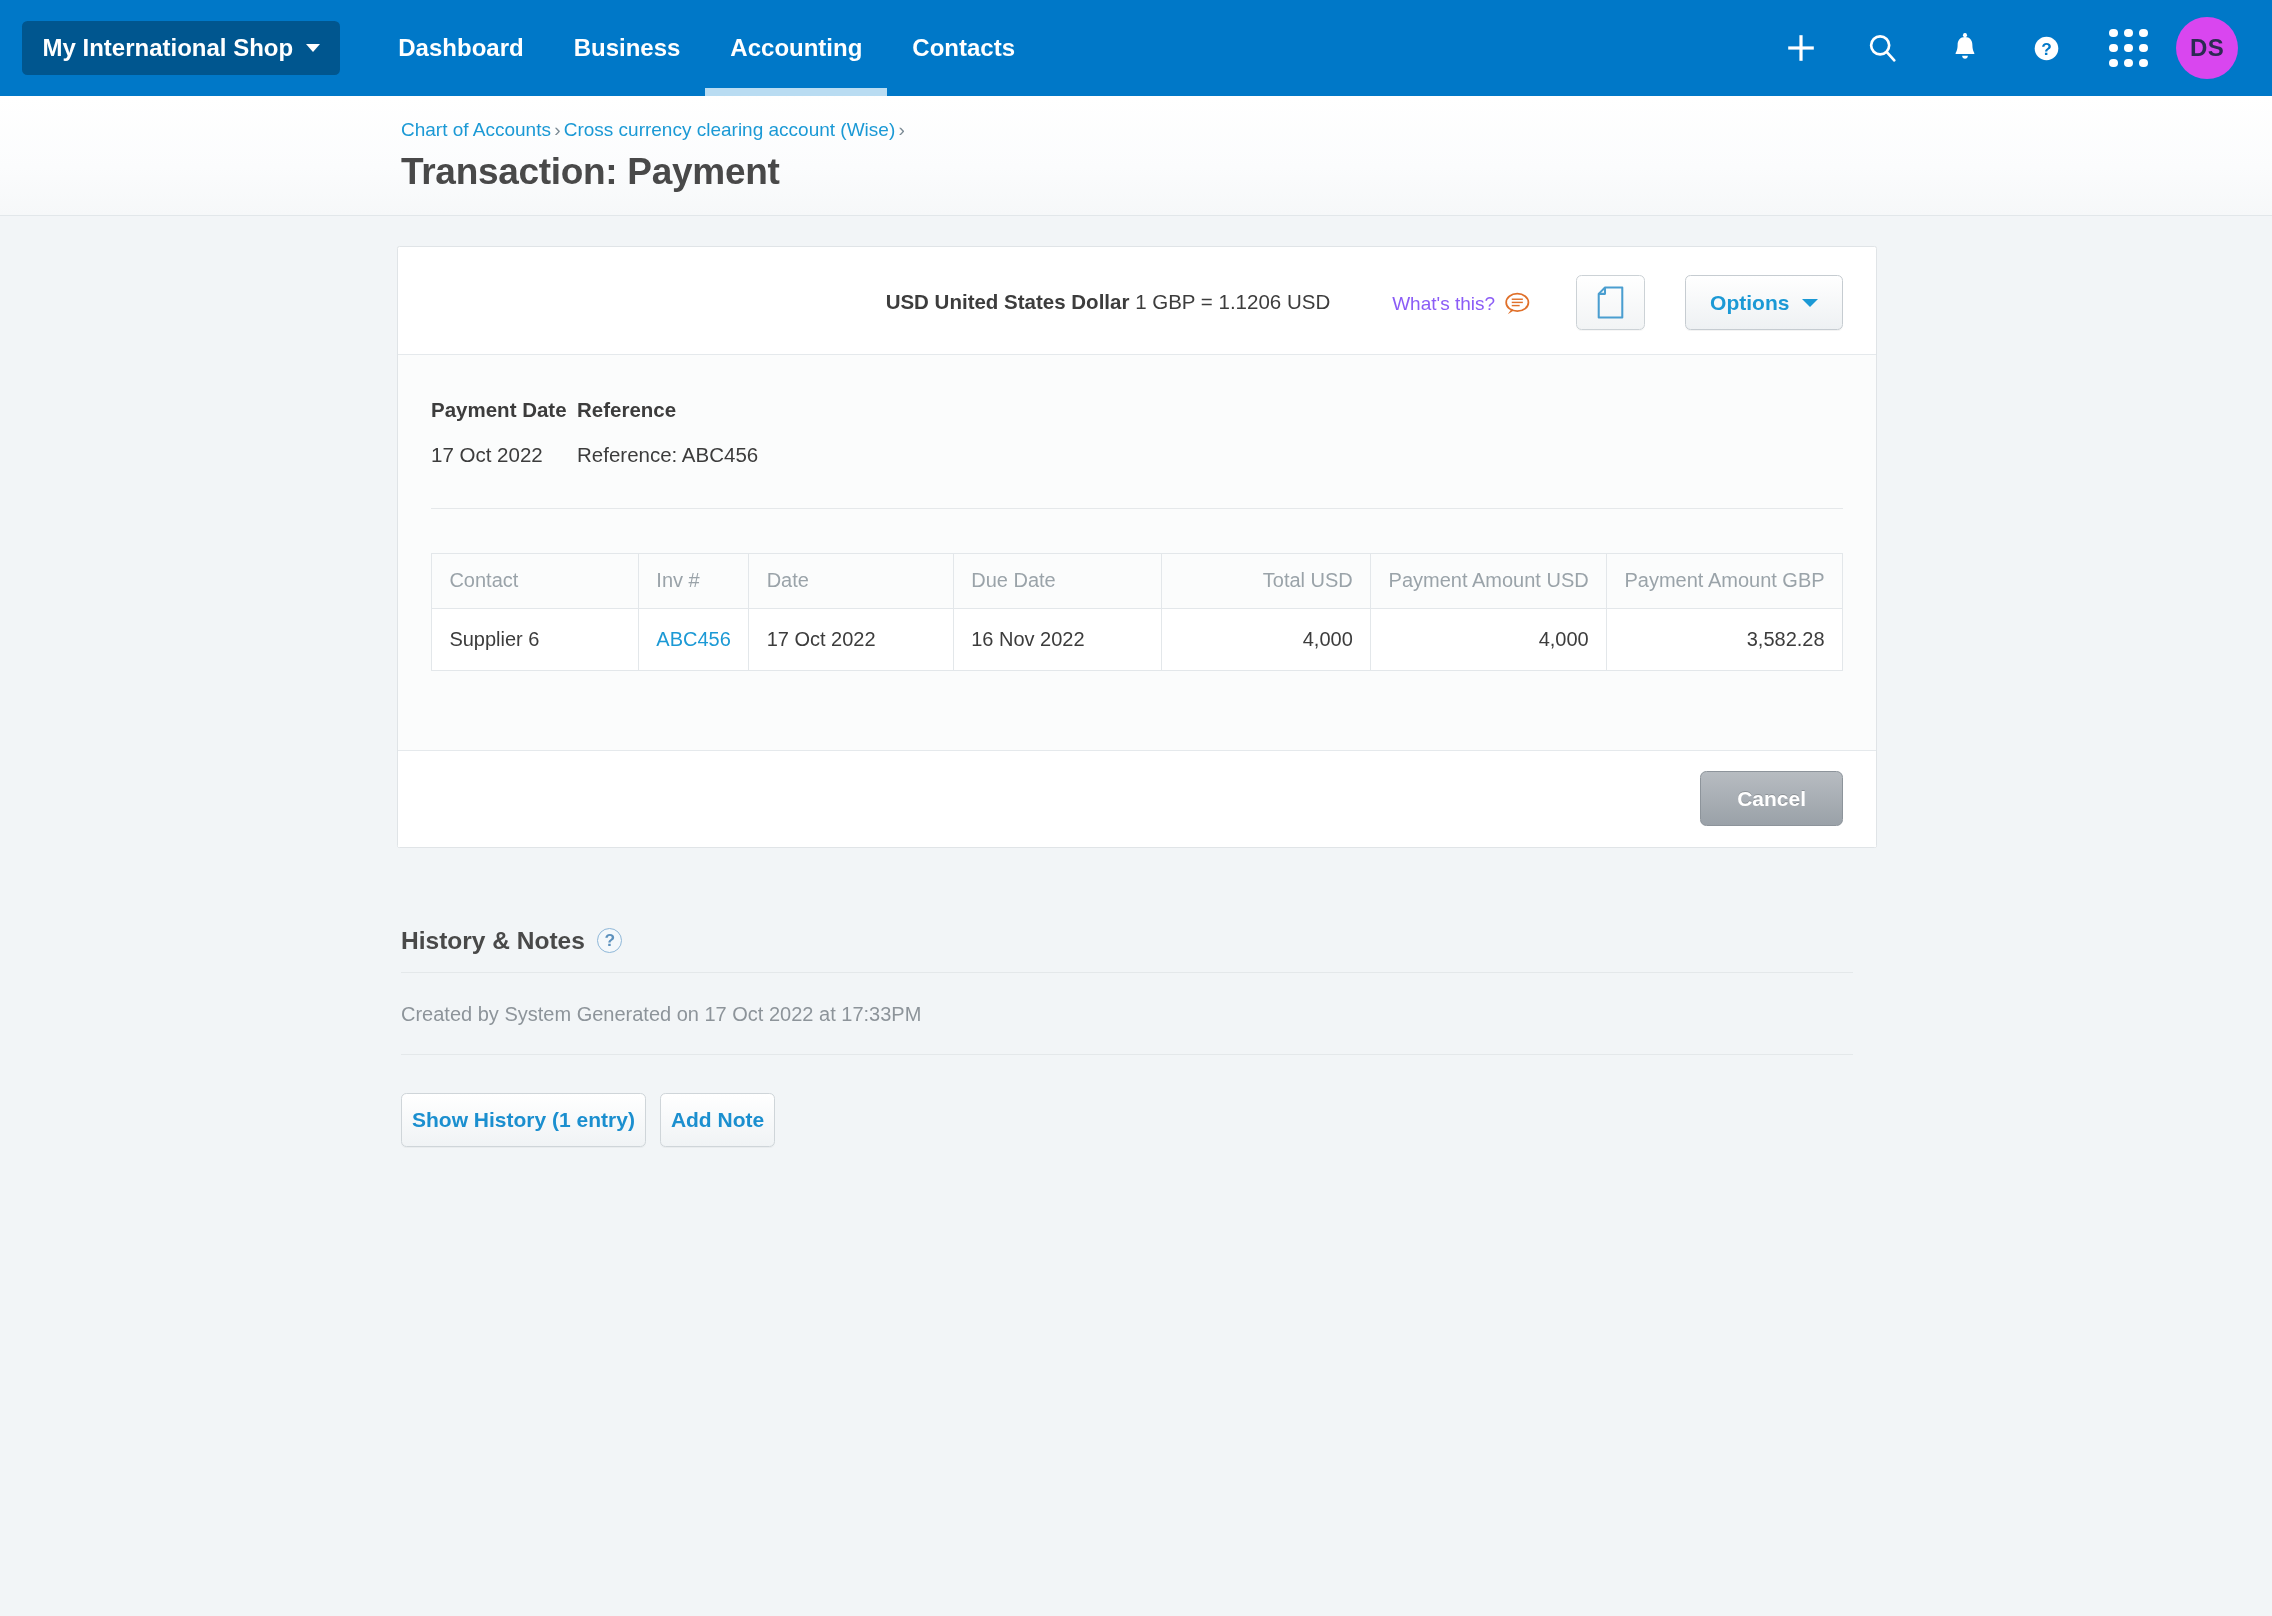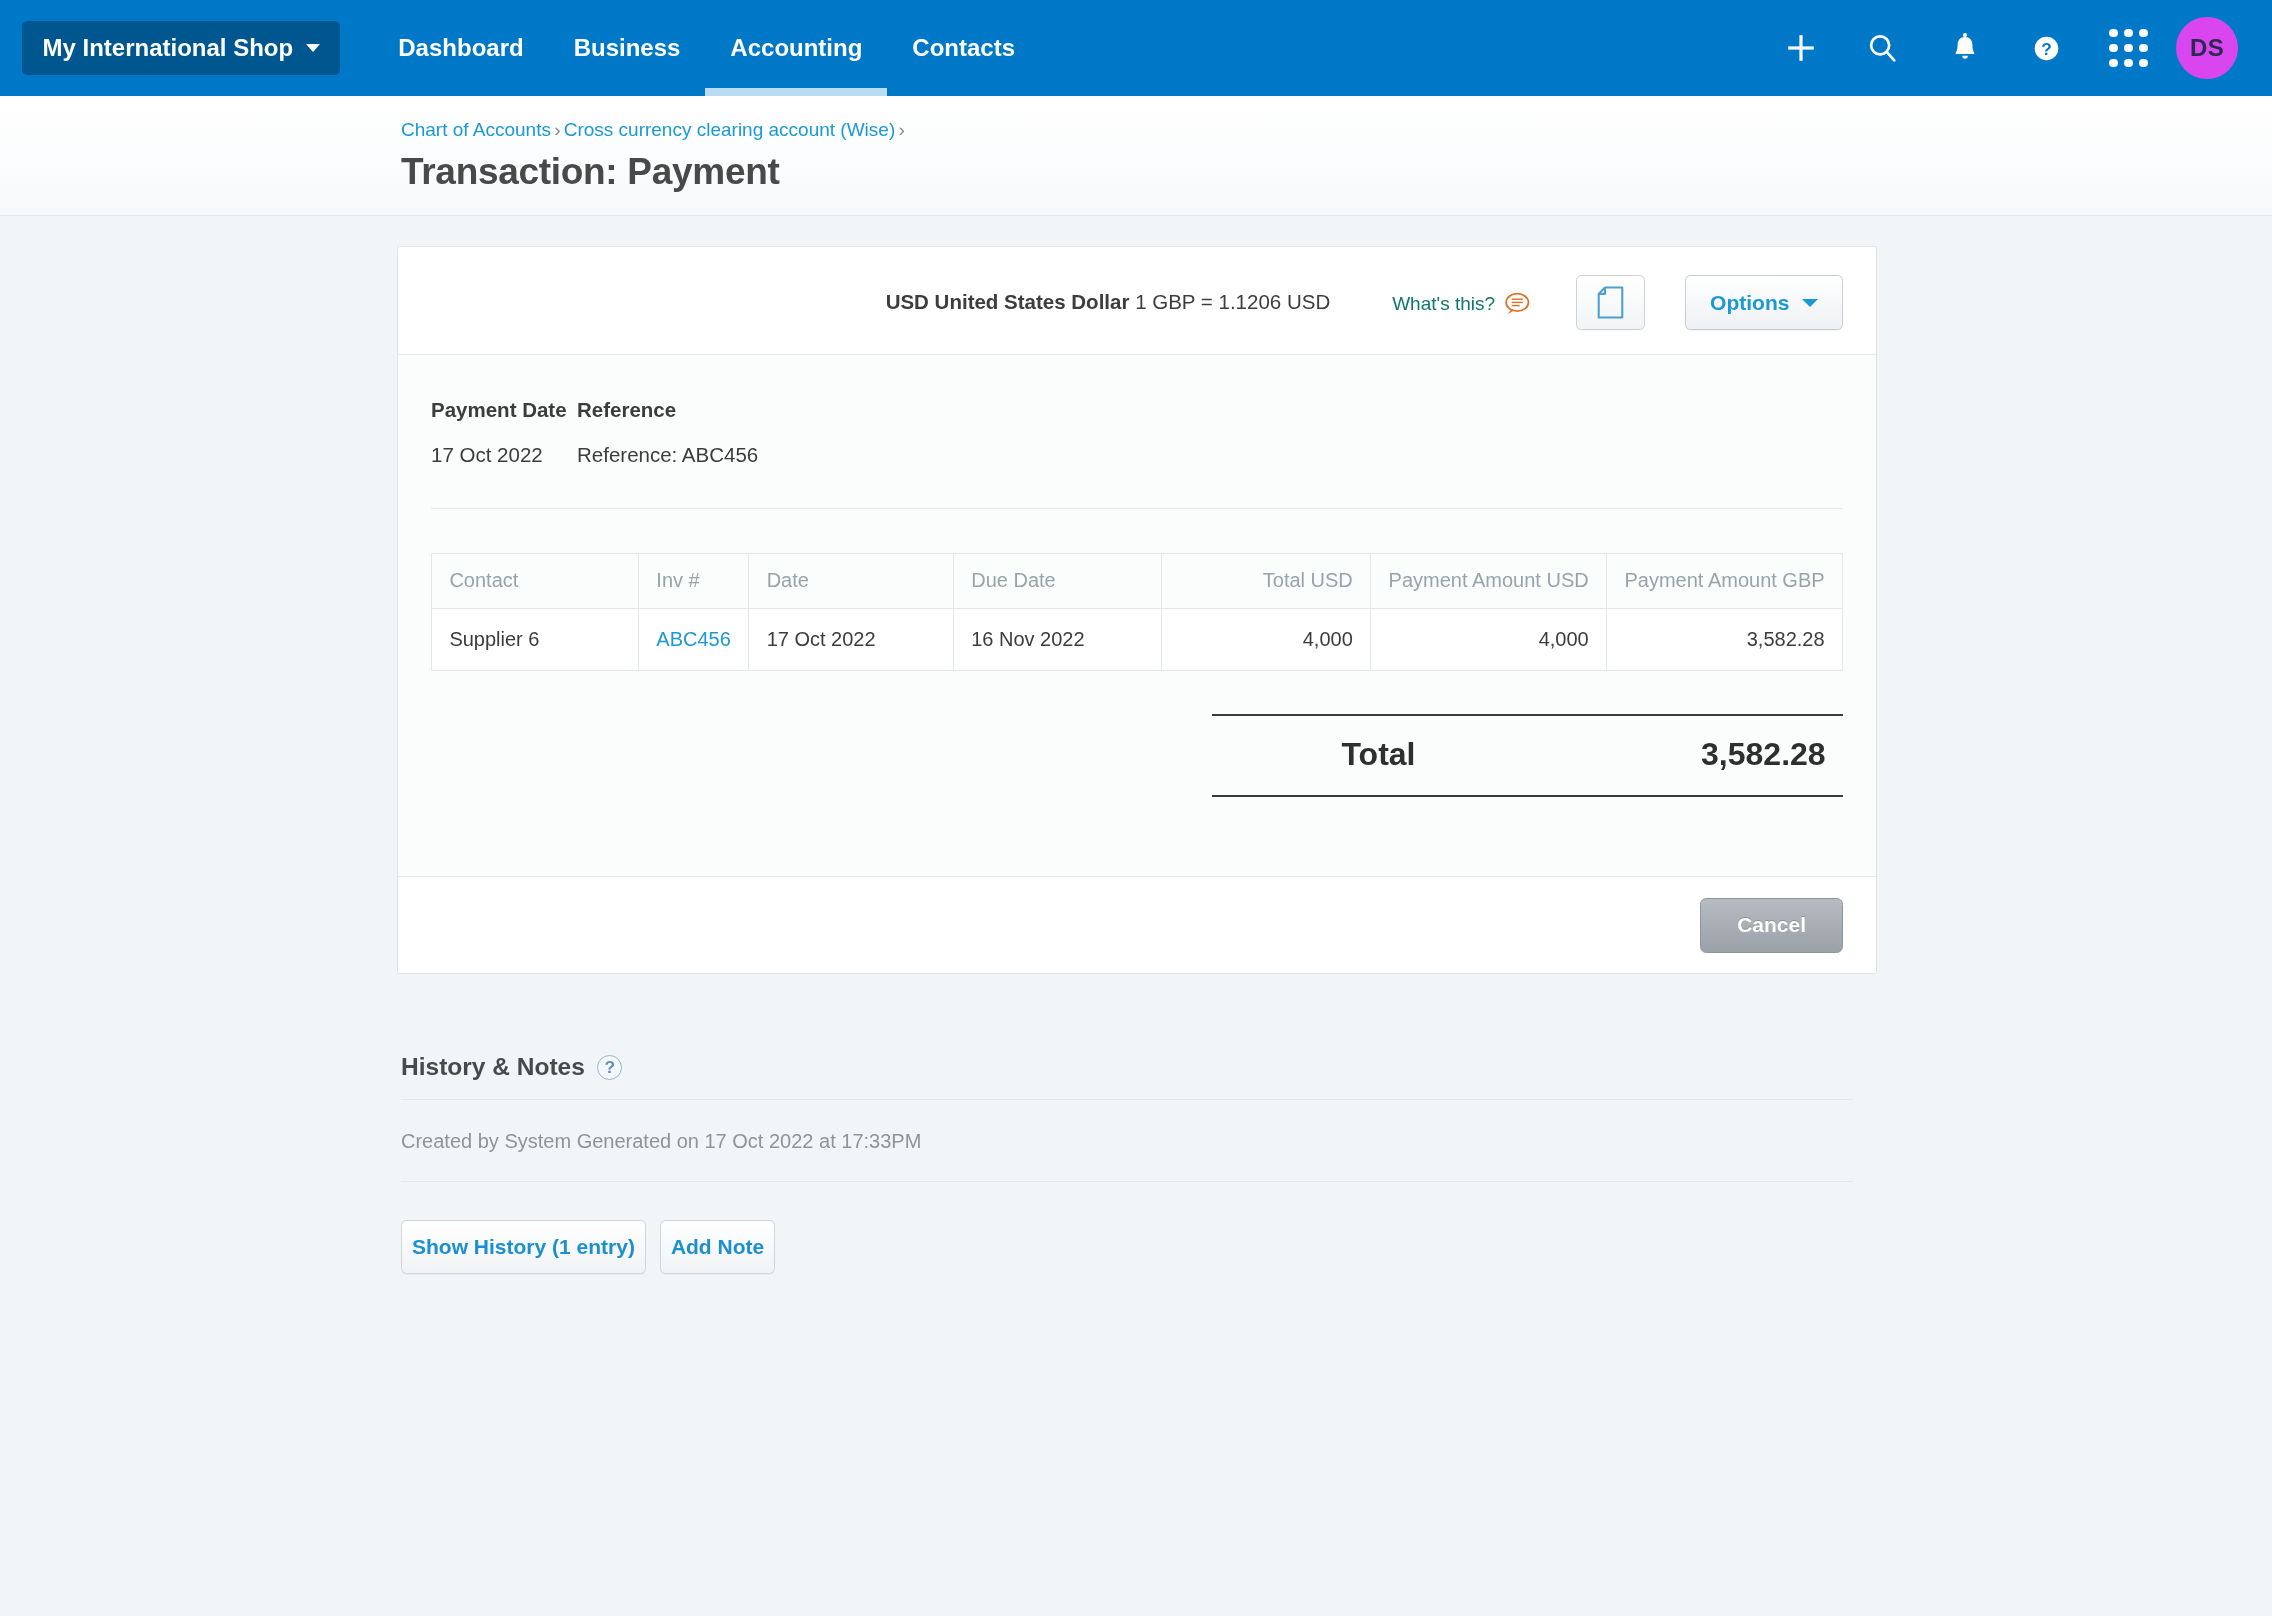--- a/index.html
+++ b/index.html
@@ -161,21 +161,21 @@
   }
   .currency-line {
     font-size: 20.5px;
     color: #3d3d3d;
     padding-top: 15px;
     white-space: nowrap;
   }
   .currency-line b { font-weight: bold; }
   .currency-line .rate { font-weight: normal; color: #3d3d3d; }
   .whats-this {
-    color: #0f766e;
+    color: #8b5cf6;
     font-size: 19px;
     margin-left: 62px;
     padding-top: 17.4px;
     display: flex;
     align-items: center;
     gap: 8px;
     cursor: pointer;
     white-space: nowrap;
   }
   .icon-btn {
@@ -545,26 +545,20 @@
               </td>
               <td>17 Oct 2022</td>
               <td>16 Nov 2022</td>
               <td class="num">4,000</td>
               <td class="num">4,000</td>
               <td class="num">3,582.28</td>
             </tr>
           </tbody>
         </table>
 
-        <div class="totals">
-          <div class="totals-box">
-            <div class="totals-label">Total</div>
-            <div class="totals-value">3,582.28</div>
-          </div>
-        </div>
 
         <div class="body-filler"></div>
       </div>
     </div>
 
     <div class="card-footer">
       <div class="cancel-btn">
         <span>Cancel</span>
       </div>
     </div>

